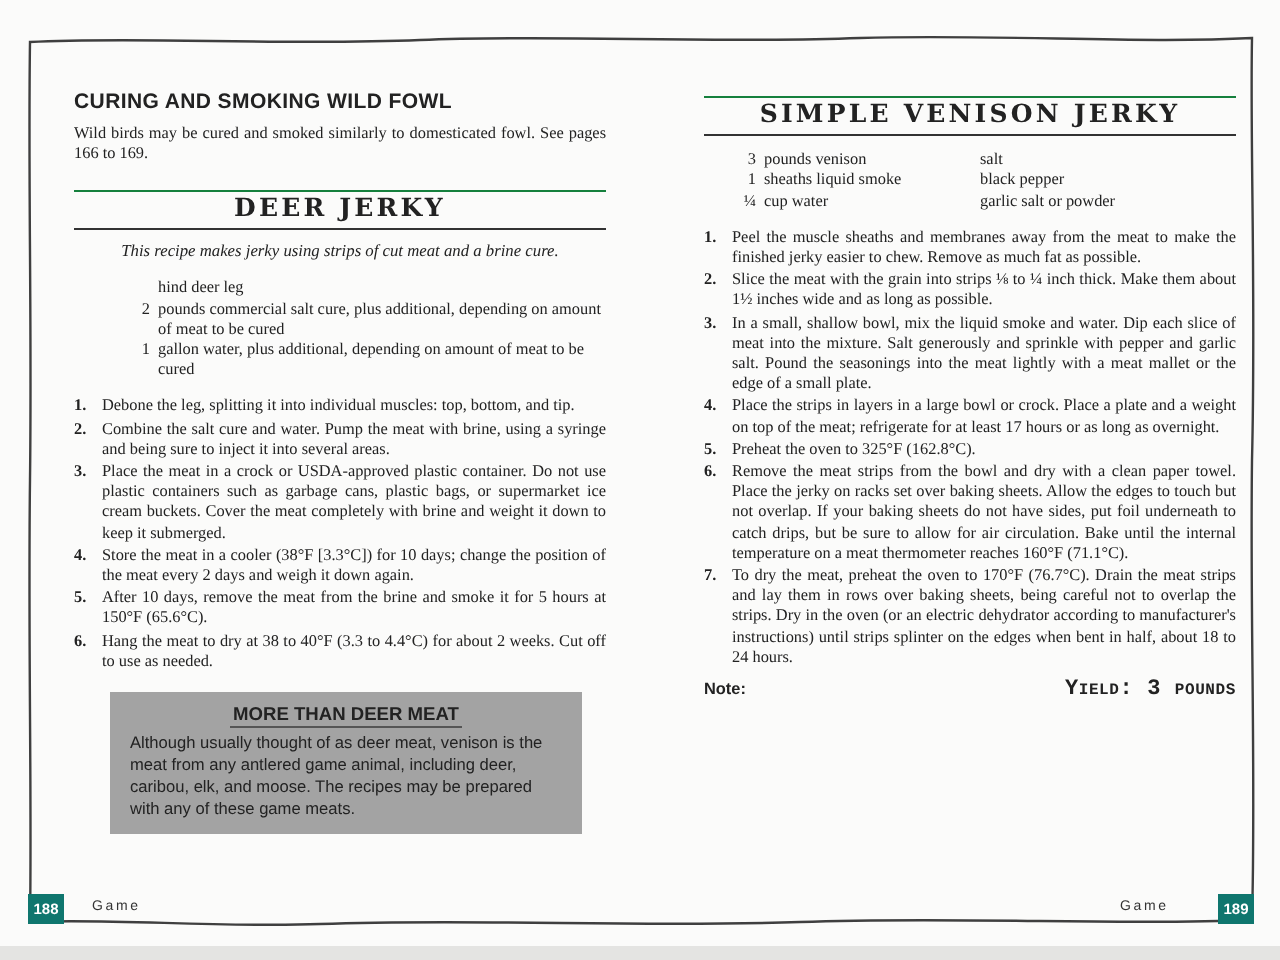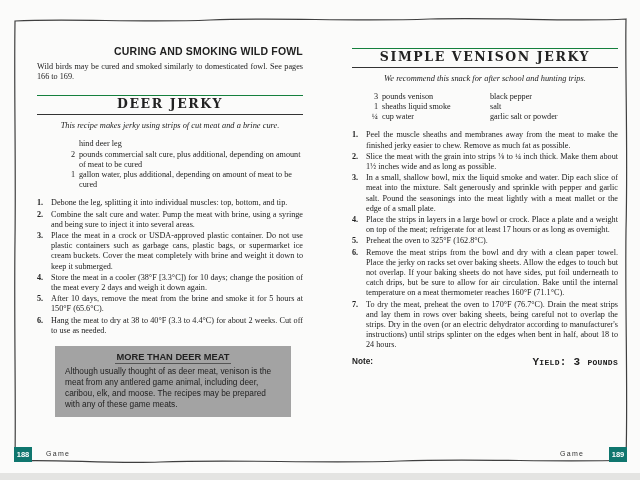--- a/index.html
+++ b/index.html
@@ -5,21 +5,21 @@
   html,body{margin:0;padding:0;}
   body{width:640px;height:480px;background:#fbfbfa;font-family:"Liberation Serif",serif;color:#222;overflow:hidden;}
   .spread{position:relative;width:640px;height:480px;}
   .frame-svg{position:absolute;left:0;top:0;pointer-events:none;}
   .bottom-band{position:absolute;left:0;bottom:0;width:640px;height:7px;background:#e4e4e2;}
 
   .col{position:absolute;top:46px;width:266px;font-size:8.2px;line-height:10.2px;}
   .col-left{left:37px;}
   .col-right{left:352px;}
 
-  .sec-head{font-family:"Liberation Sans",sans-serif;font-weight:bold;font-size:10.5px;letter-spacing:.2px;margin:0 0 6px 0;text-align:right;}
+  .sec-head{font-family:"Liberation Sans",sans-serif;font-weight:bold;font-size:10.5px;letter-spacing:.2px;margin:0 0 6px 0;}
   .sec-body{text-align:justify;margin:0;}
 
   .title-block{border-top:1px solid #15803d;border-bottom:1.6px solid #333;text-align:center;padding:3px 0 3px;margin-top:12px;}
   .title-block.first{margin-top:2px;}
   .recipe-title{font-family:"DejaVu Serif",serif;font-weight:bold;font-size:12.5px;letter-spacing:1.6px;}
 
   .subtitle{font-style:italic;text-align:center;font-size:8.4px;line-height:10.6px;margin:6px 6px 0;}
 
   .ingredients{margin:8px 0 0 25px;padding:0;list-style:none;}
   .ingredients li{position:relative;padding-left:17px;margin:0;}
@@ -96,31 +96,30 @@
     <div class="sidebar-box">
       <div class="sidebar-title"><span>MORE THAN DEER MEAT</span></div>
       <p class="sidebar-body">Although usually thought of as deer meat, venison is the meat from any antlered game animal, including deer, caribou, elk, and moose. The recipes may be prepared with any of these game meats.</p>
     </div>
   </div>
 
   <div class="col col-right">
     <div class="title-block first">
       <span class="recipe-title">SIMPLE VENISON JERKY</span>
     </div>
-    <p class="subtitle">We recommend this snack for after school and hunting trips.</p>
 
     <div class="ing-cols">
       <ul class="ingredients">
         <li><span class="qty">3</span><span>pounds venison</span></li>
         <li><span class="qty">1</span><span>sheaths liquid smoke</span></li>
         <li><span class="qty">¼</span><span>cup water</span></li>
       </ul>
       <ul class="plain-list">
+        <li>salt</li>
         <li>black pepper</li>
-        <li>salt</li>
         <li>garlic salt or powder</li>
       </ul>
     </div>
 
     <ol class="steps">
       <li>Peel the muscle sheaths and membranes away from the meat to make the finished jerky easier to chew. Remove as much fat as possible.</li>
       <li>Slice the meat with the grain into strips ⅛ to ¼ inch thick. Make them about 1½ inches wide and as long as possible.</li>
       <li>In a small, shallow bowl, mix the liquid smoke and water. Dip each slice of meat into the mixture. Salt generously and sprinkle with pepper and garlic salt. Pound the seasonings into the meat lightly with a meat mallet or the edge of a small plate.</li>
       <li>Place the strips in layers in a large bowl or crock. Place a plate and a weight on top of the meat; refrigerate for at least 17 hours or as long as overnight.</li>
       <li>Preheat the oven to 325°F (162.8°C).</li>

